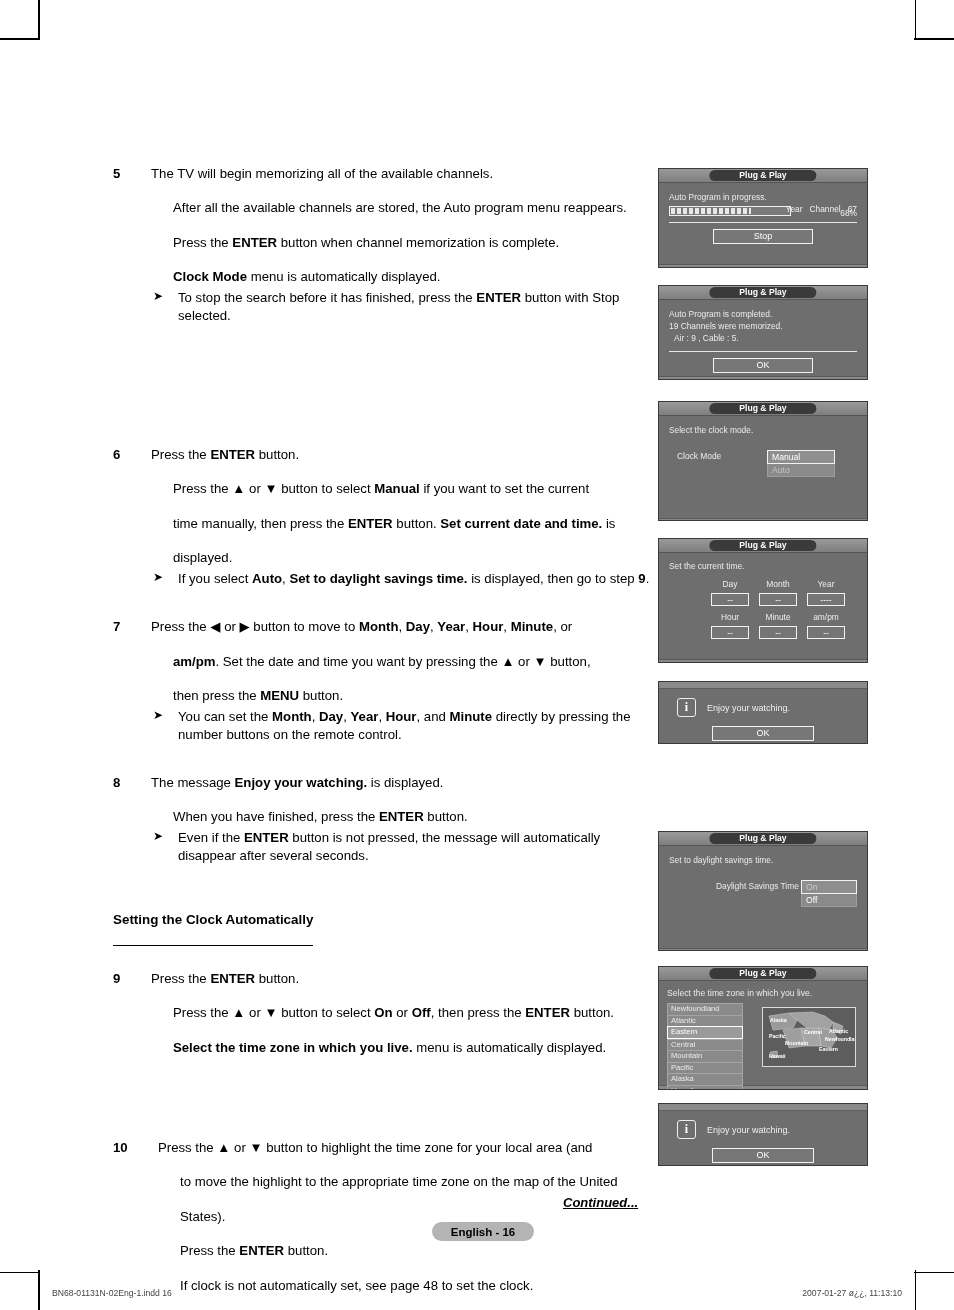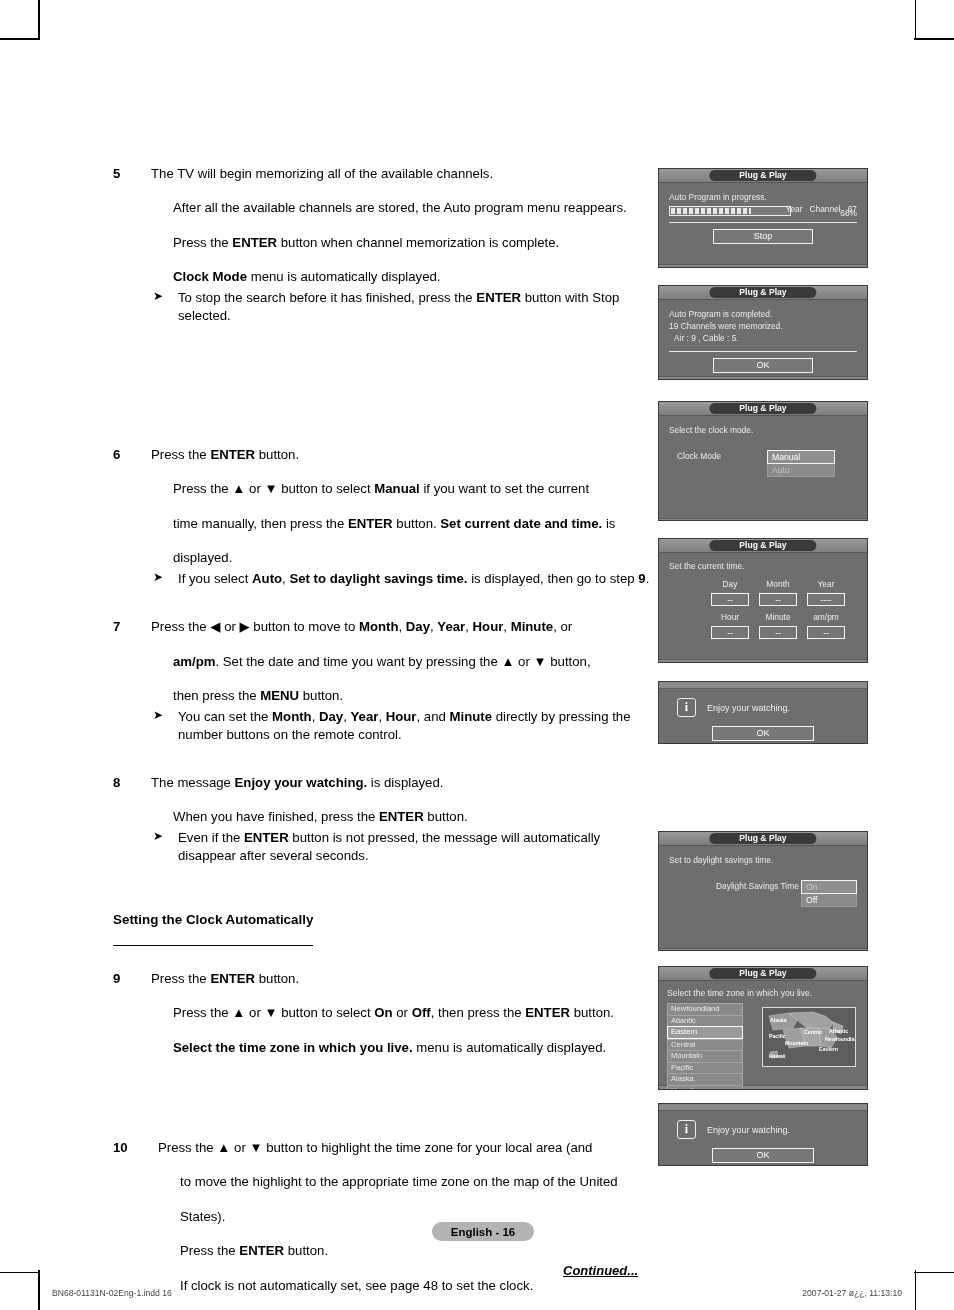--- a/index.html
+++ b/index.html
@@ -229,21 +229,21 @@
     background: #5d5d5d; border: 1.2px solid #dcdcdc;
     overflow: hidden;
   }
   .tz-map-label {
     position: absolute; font-size: 5.2px; color: #ffffff; font-weight: bold;
     white-space: nowrap; line-height: 6px;
   }
 
   
   .continued {
-    position: absolute; left: 563px; top: 1263px;
+    position: absolute; left: 563px; top: 1195px;
     font-size: 13px; font-style: italic; font-weight: bold;
     text-decoration: underline; color: #000;
   }
   .pagebadge {
     position: absolute; left: 432px; top: 1222px;
     width: 102px; height: 19px; border-radius: 10px;
     background: #b4b4b4; color: #000; font-weight: bold;
     font-size: 11.5px; display: flex; align-items: center; justify-content: center;
   }
   .printfoot {

